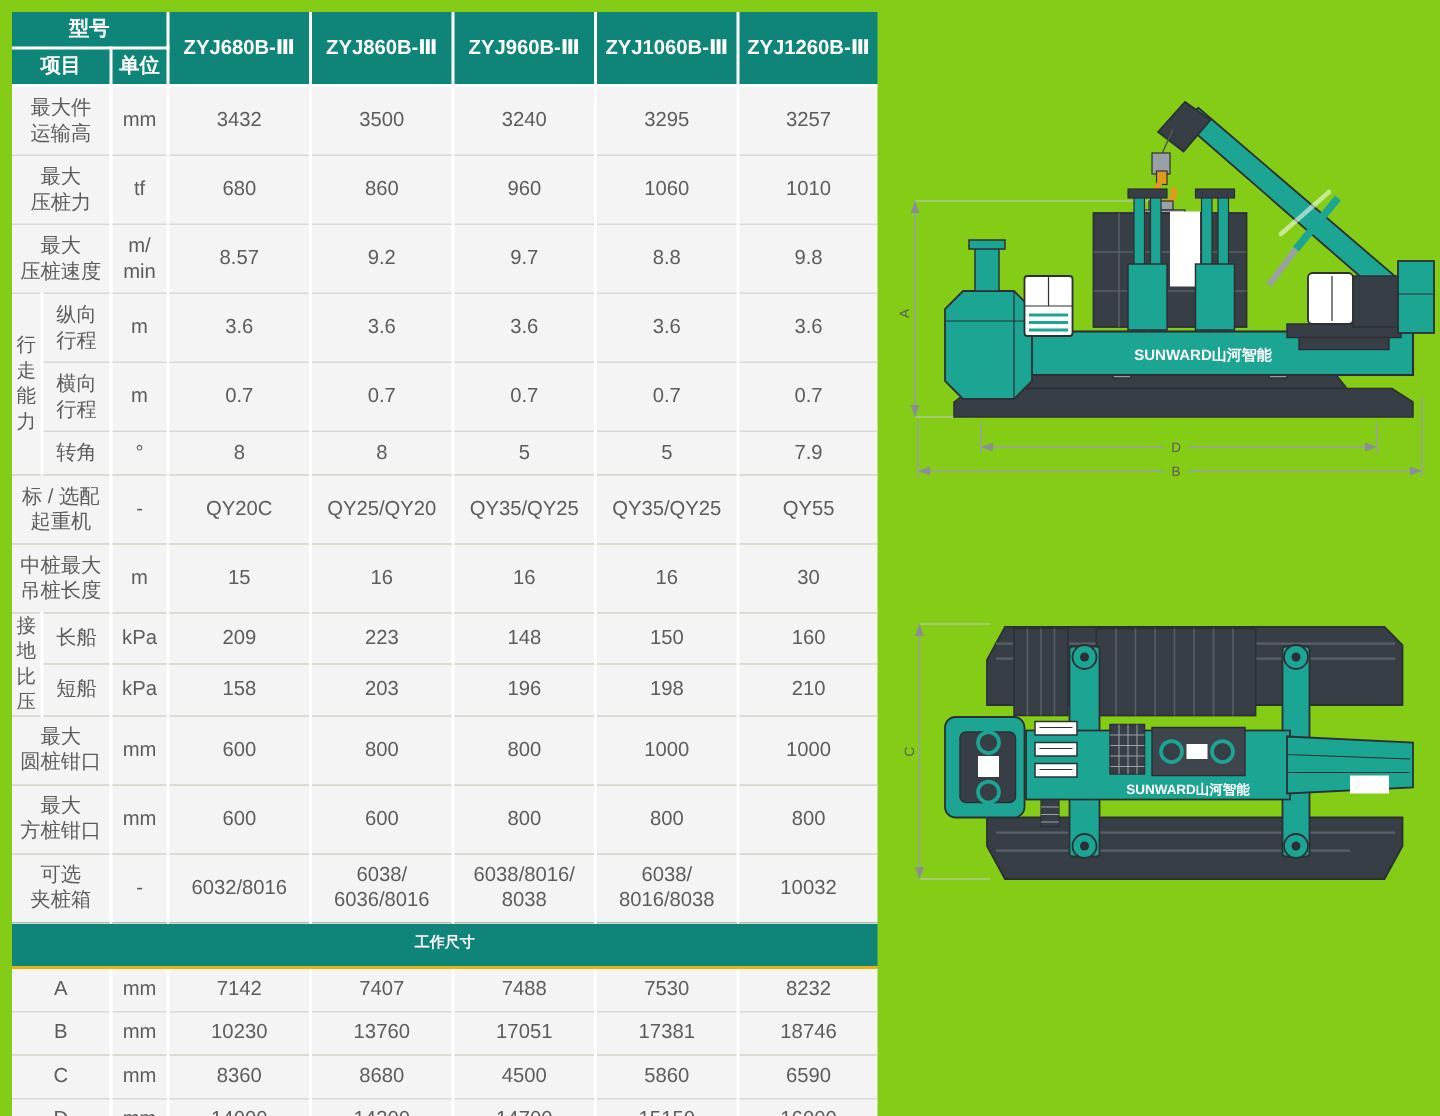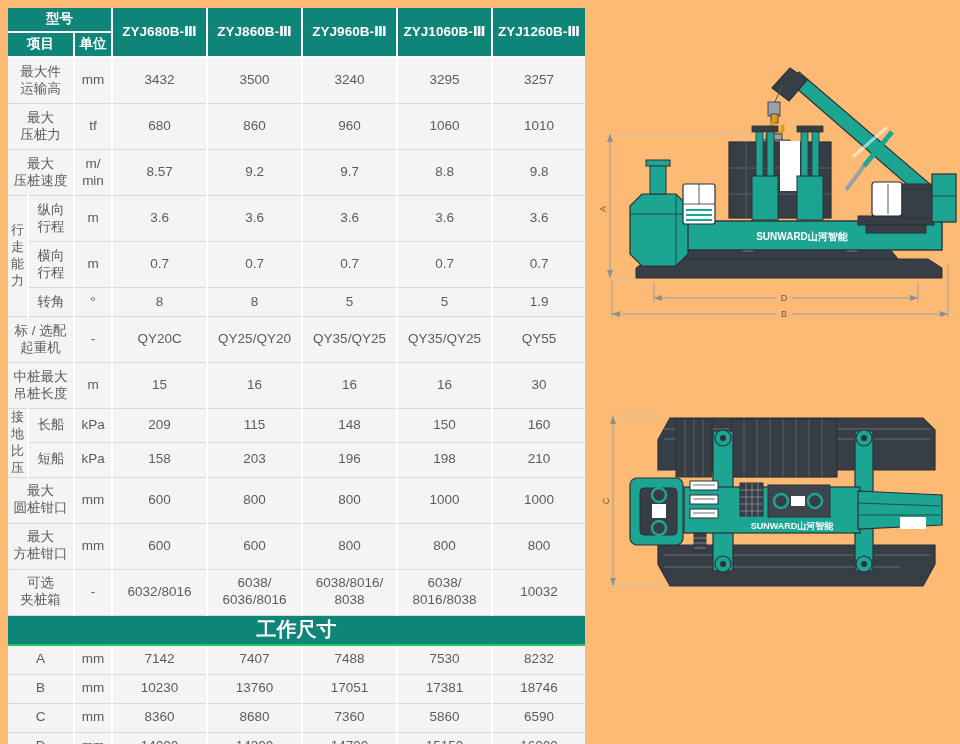--- a/index.html
+++ b/index.html
@@ -1,30 +1,30 @@
 <!DOCTYPE html>
 <html><head>
 <meta charset="utf-8">
 <style>
   html,body{margin:0;padding:0;background:#fff;}
-  .page{position:relative;width:960px;height:744px;background:#fdba74;overflow:hidden;
+  .page{position:relative;width:960px;height:744px;background:#84cc16;overflow:hidden;
         font-family:"Liberation Sans","DejaVu Sans",sans-serif;}
   table.spec{position:absolute;left:8px;top:8px;width:577px;border-collapse:collapse;table-layout:fixed;}
   table.spec th, table.spec td{padding:0;text-align:center;vertical-align:middle;line-height:1.25;}
   table.spec th{background:#0f8579;color:#fff;font-weight:bold;font-size:13.5px;
                 border-right:2px solid #fff;border-bottom:2px solid #fff;height:23px;}
   table.spec th.lastcol{border-right:none;}
   table.spec td{background:#f4f4f5;color:#5c5c5c;font-size:13.5px;white-space:pre-line;
                 border-right:2px solid #fff;border-bottom:1px solid #d8d8d8;}
   table.spec td.lastcol{border-right:none;}
   table.spec tr.tall td{height:45px;}
   table.spec tr.short td{height:28px;}
   table.spec td.grp{font-size:13px;line-height:1.3;}
-  table.spec td.banner{background:#0f8579;color:#fff;font-weight:bold;font-size:20px;
-                       height:30px;border-right:none;border-bottom:2px solid #22c55e;}
+  table.spec td.banner{background:#0f8579;color:#fff;font-weight:bold;font-size:10px;
+                       height:30px;border-right:none;border-bottom:2px solid #eab308;}
   .drawing{position:absolute;}
   #side-view{left:596px;top:56px;}
   #top-view{left:600px;top:403px;}
   svg text.dim{fill:#5c5c5c;font-size:9px;font-family:"Liberation Sans",sans-serif;}
   svg text.logo{fill:#fff;font-weight:bold;font-family:"Liberation Sans",sans-serif;}
 </style>
 </head>
 <body>
 
 <div class="page">
@@ -110,21 +110,21 @@
           <td class="val">0.7</td>
           <td class="val lastcol">0.7</td>
         </tr>
         <tr class="short">
           <td class="lbl">转角</td>
           <td class="unit">°</td>
           <td class="val">8</td>
           <td class="val">8</td>
           <td class="val">5</td>
           <td class="val">5</td>
-          <td class="val lastcol">1.9</td>
+          <td class="val lastcol">7.9</td>
         </tr>
         <tr class="tall">
           <td class="lbl" colspan="2">标 / 选配
 起重机</td>
           <td class="unit">-</td>
           <td class="val">QY20C</td>
           <td class="val">QY25/QY20</td>
           <td class="val">QY35/QY25</td>
           <td class="val">QY35/QY25</td>
           <td class="val lastcol">QY55</td>
@@ -138,21 +138,21 @@
           <td class="val">16</td>
           <td class="val">16</td>
           <td class="val lastcol">30</td>
         </tr>
         <tr class="short">
           <td class="grp" rowspan="2">接地
 比压</td>
           <td class="lbl">长船</td>
           <td class="unit">kPa</td>
           <td class="val">209</td>
-          <td class="val">115</td>
+          <td class="val">223</td>
           <td class="val">148</td>
           <td class="val">150</td>
           <td class="val lastcol">160</td>
         </tr>
         <tr class="short">
           <td class="lbl">短船</td>
           <td class="unit">kPa</td>
           <td class="val">158</td>
           <td class="val">203</td>
           <td class="val">196</td>
@@ -211,21 +211,21 @@
           <td class="val">13760</td>
           <td class="val">17051</td>
           <td class="val">17381</td>
           <td class="val lastcol">18746</td>
         </tr>
         <tr class="short">
           <td class="lbl" colspan="2">C</td>
           <td class="unit">mm</td>
           <td class="val">8360</td>
           <td class="val">8680</td>
-          <td class="val">7360</td>
+          <td class="val">4500</td>
           <td class="val">5860</td>
           <td class="val lastcol">6590</td>
         </tr>
         <tr class="short">
           <td class="lbl" colspan="2">D</td>
           <td class="unit">mm</td>
           <td class="val">14000</td>
           <td class="val">14300</td>
           <td class="val">14700</td>
           <td class="val">15150</td>

